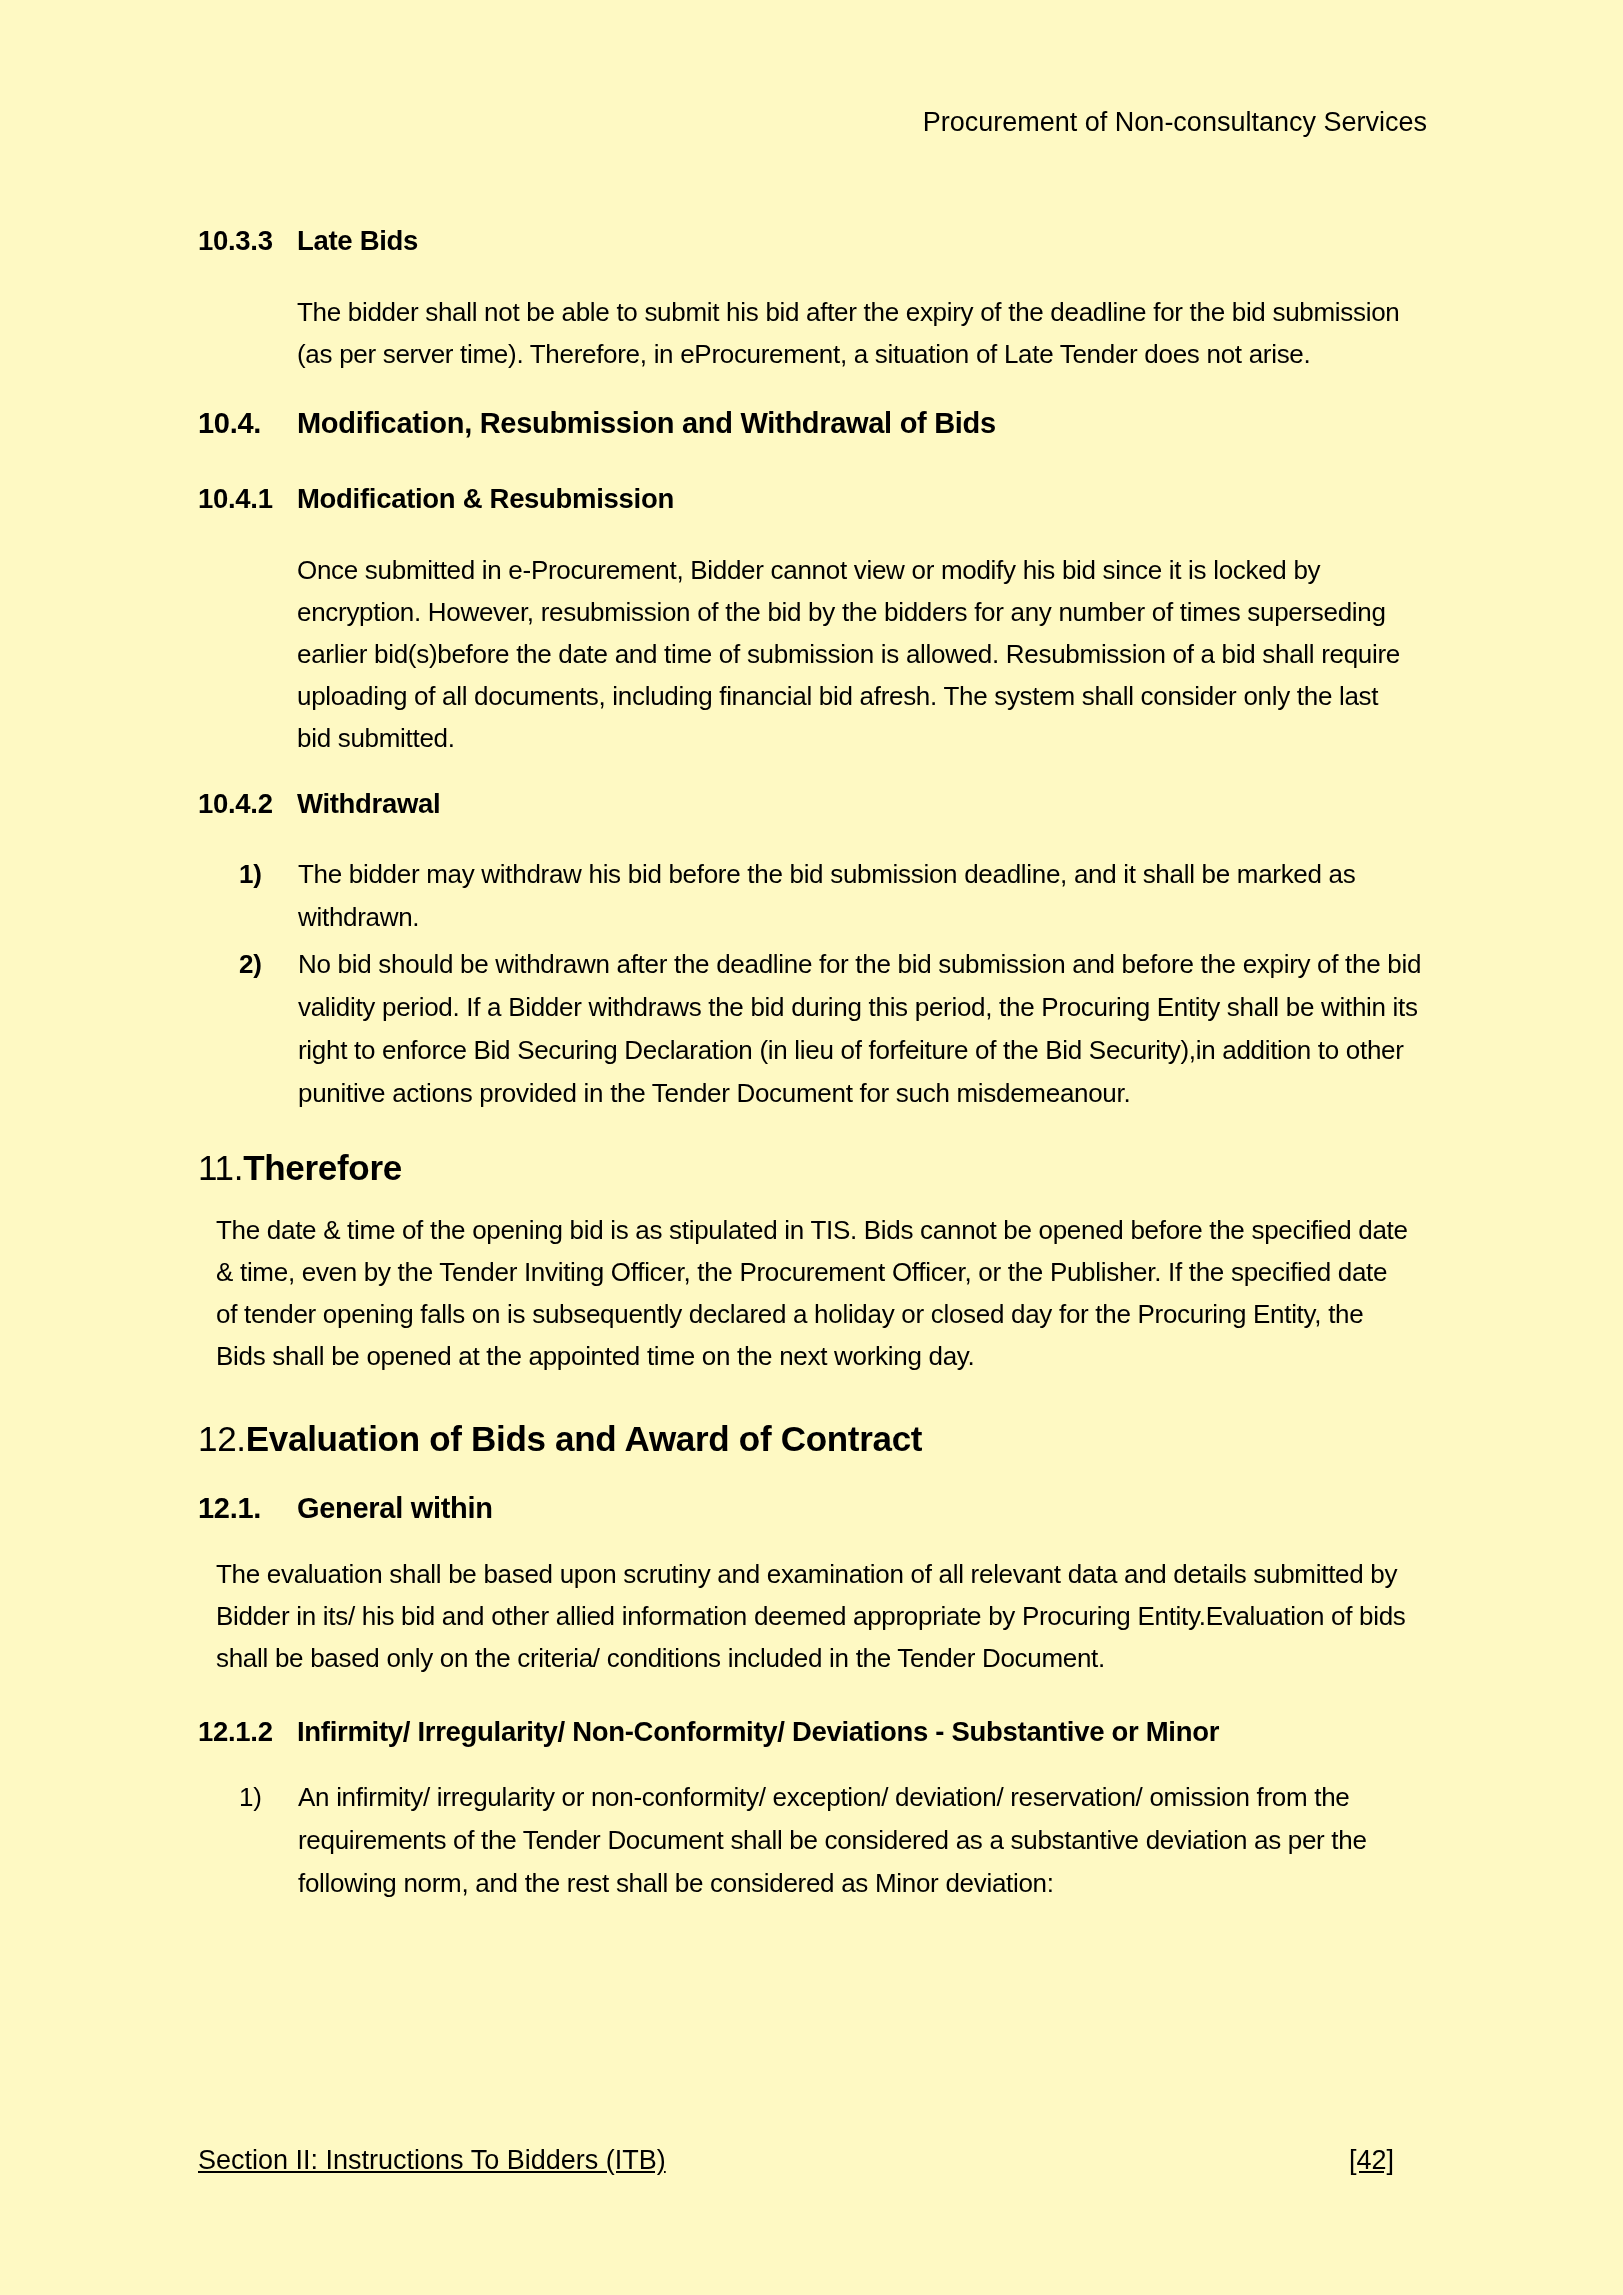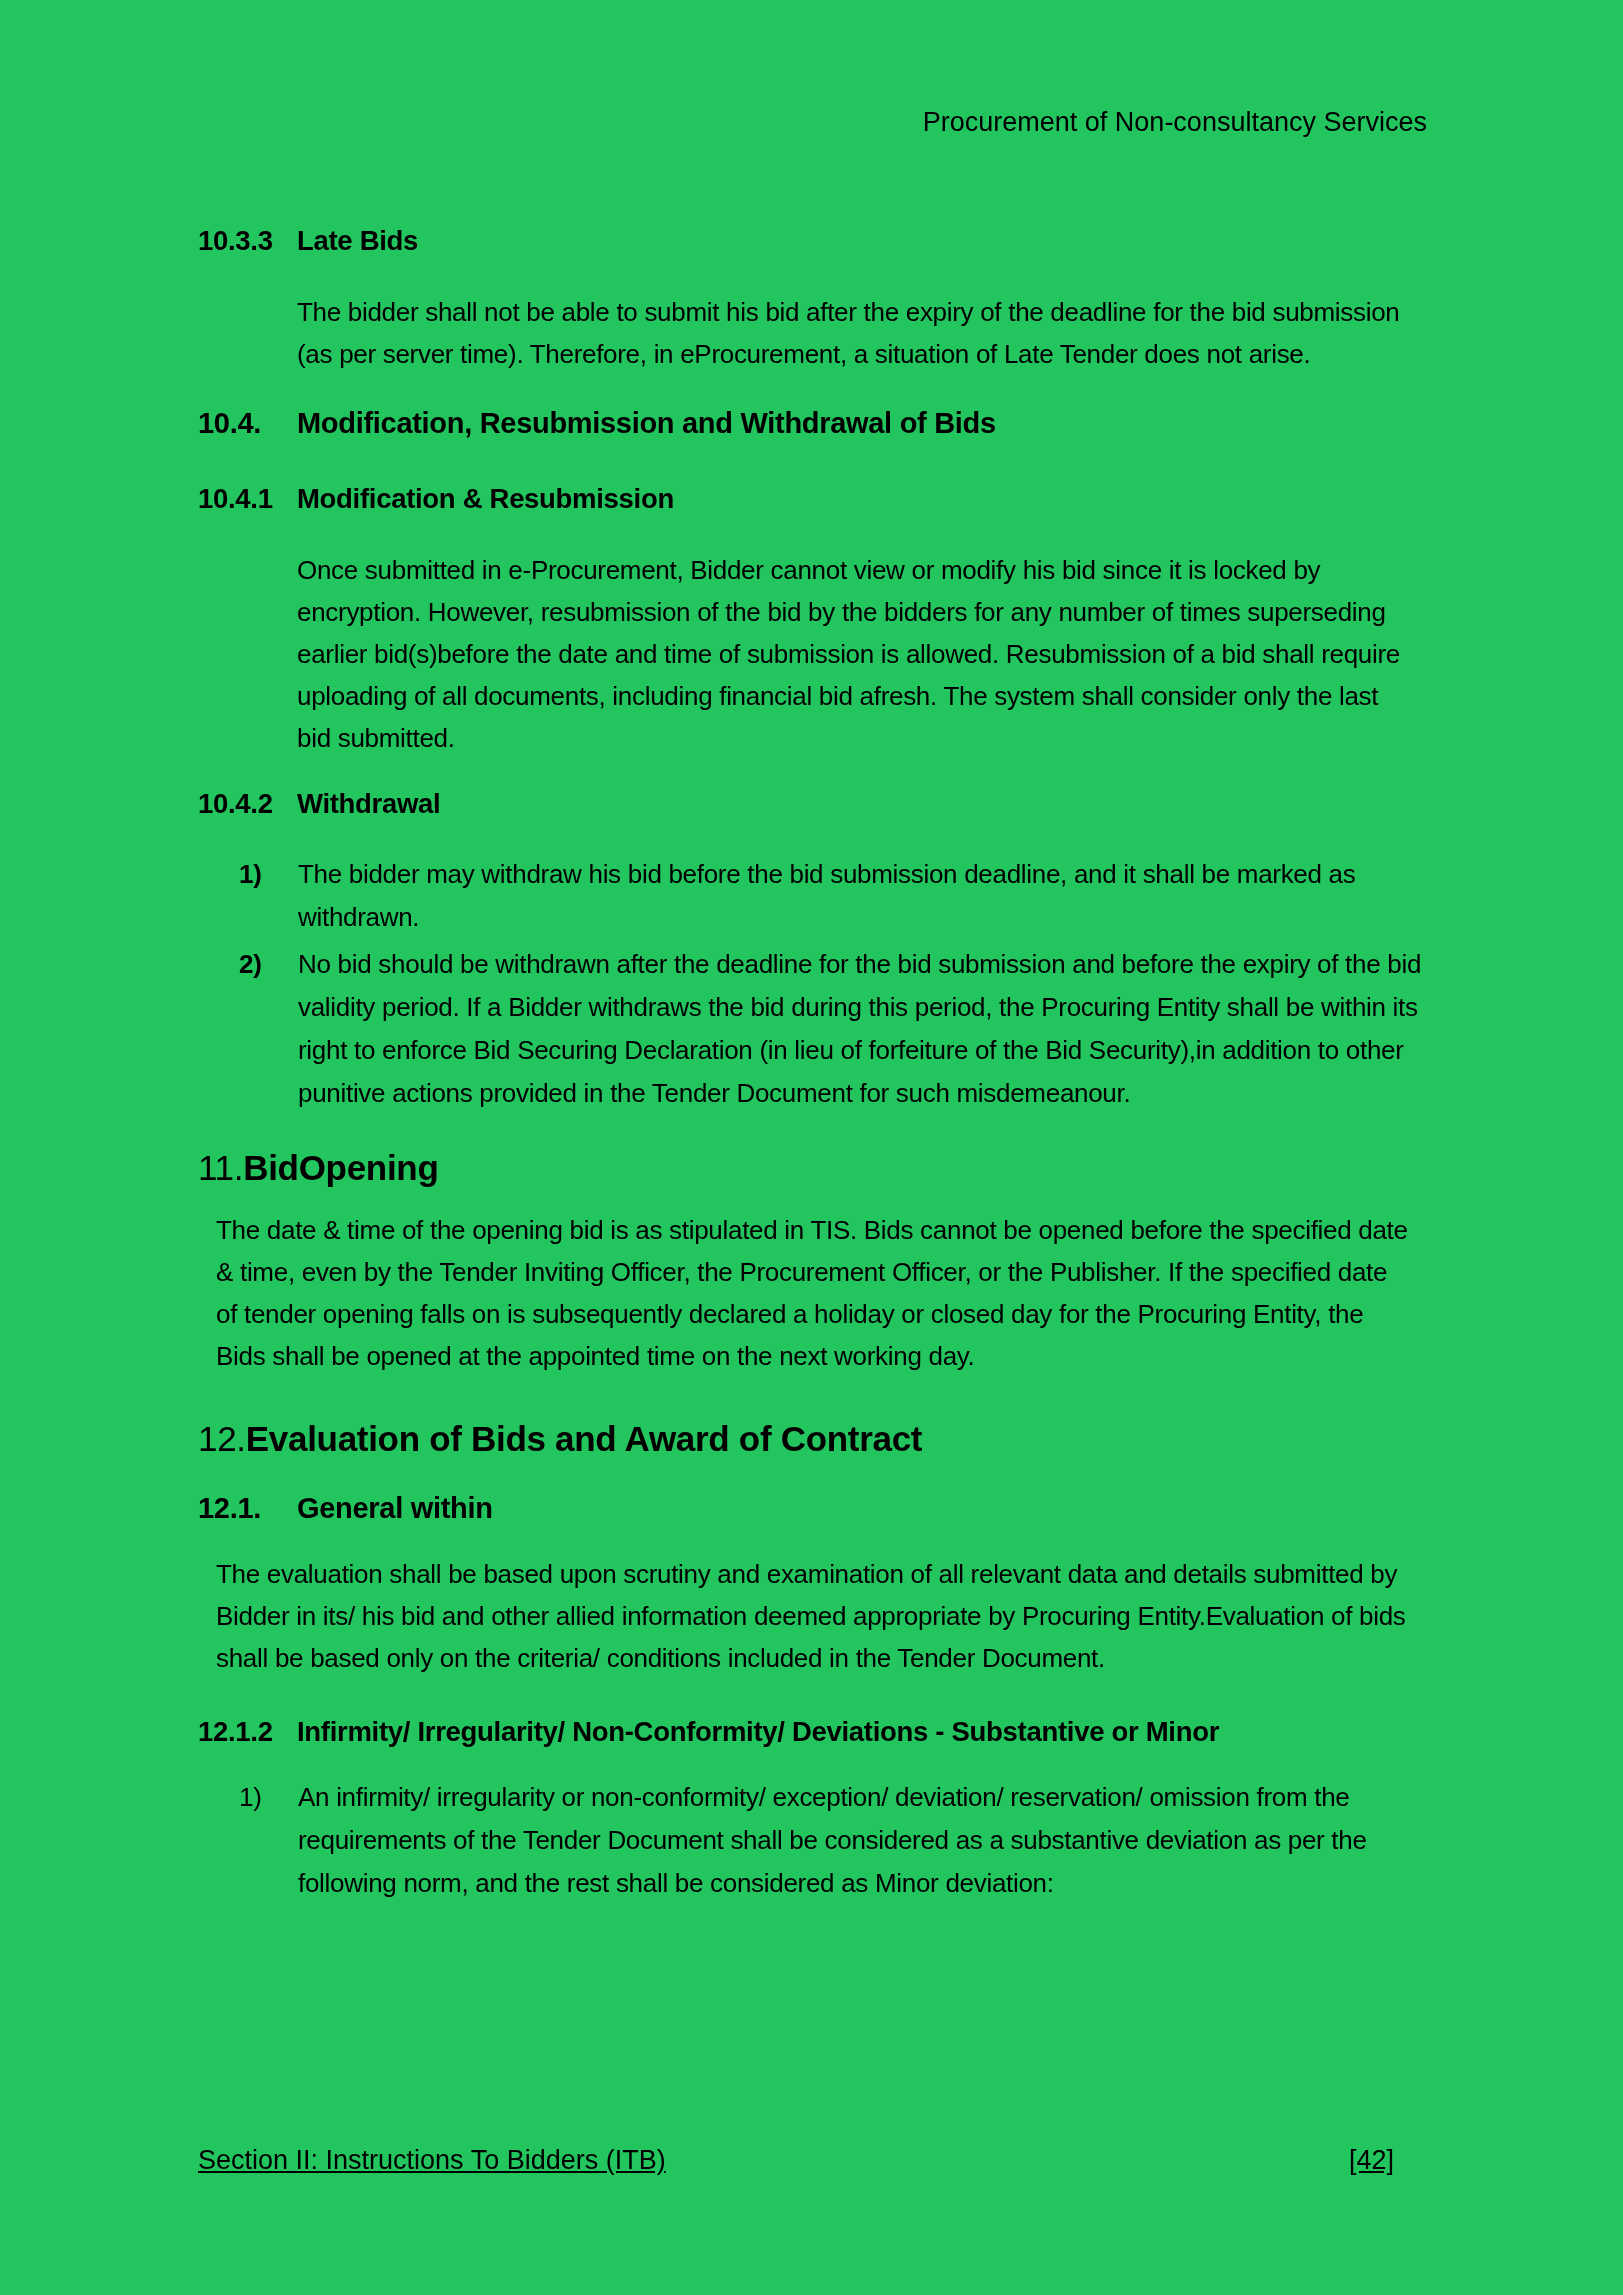--- a/index.html
+++ b/index.html
@@ -1,21 +1,21 @@
 <!DOCTYPE html>
 <html style="font-size:10.5px"><head>
 <meta charset="utf-8">
 <style>
   html, body { margin: 0; padding: 0; background: #9a9a9a; }
   .page {
     position: relative;
     width: 1623px;
     height: 2295px;
     margin: 0 auto;
-    background: #22c55e;
+    background: #fef9c3;
     font-family: "Liberation Sans", "DejaVu Sans", sans-serif;
     color: #000000;
     overflow: hidden;
   }
   .content {
     padding: 103px 196px 0 198px;
   }
   
   .running-header {
     text-align: right;
@@ -109,21 +109,21 @@
     <div class="li bold-marker" style="margin-top:30px">
       <span class="marker">1)</span>
       <span class="li-text">The bidder may withdraw his bid before the bid submission deadline, and it shall be marked as withdrawn.</span>
     </div>
     <div class="li bold-marker" style="margin-top:4.6px">
       <span class="marker">2)</span>
       <span class="li-text">No bid should be withdrawn after the deadline for the bid submission and before the expiry of the bid validity period. If a Bidder withdraws the bid during this period, the Procuring Entity shall be within its right to enforce Bid Securing Declaration (in lieu of forfeiture of the Bid Security),in addition to other punitive actions provided in the Tender Document for such misdemeanour.</span>
     </div>
 
     <div class="h1" style="margin-top:29px">
-      <span class="h1num">11.</span><span class="h1title">BidOpening</span>
+      <span class="h1num">11.</span><span class="h1title">Therefore</span>
     </div>
 
     <p class="body-text" style="margin-top:17px">The date &amp; time of the opening bid is as stipulated in TIS. Bids cannot be opened before the specified date &amp; time, even by the Tender Inviting Officer, the Procurement Officer, or the Publisher. If the specified date of tender opening falls on is subsequently declared a holiday or closed day for the Procuring Entity, the Bids shall be opened at the appointed time on the next working day.</p>
 
     <div class="h1" style="margin-top:38px">
       <span class="h1num">12.</span><span class="h1title">Evaluation of Bids and Award of Contract</span>
     </div>
 
     <div class="h2" style="margin-top:25px">
       <span class="hnum">12.1.</span>

